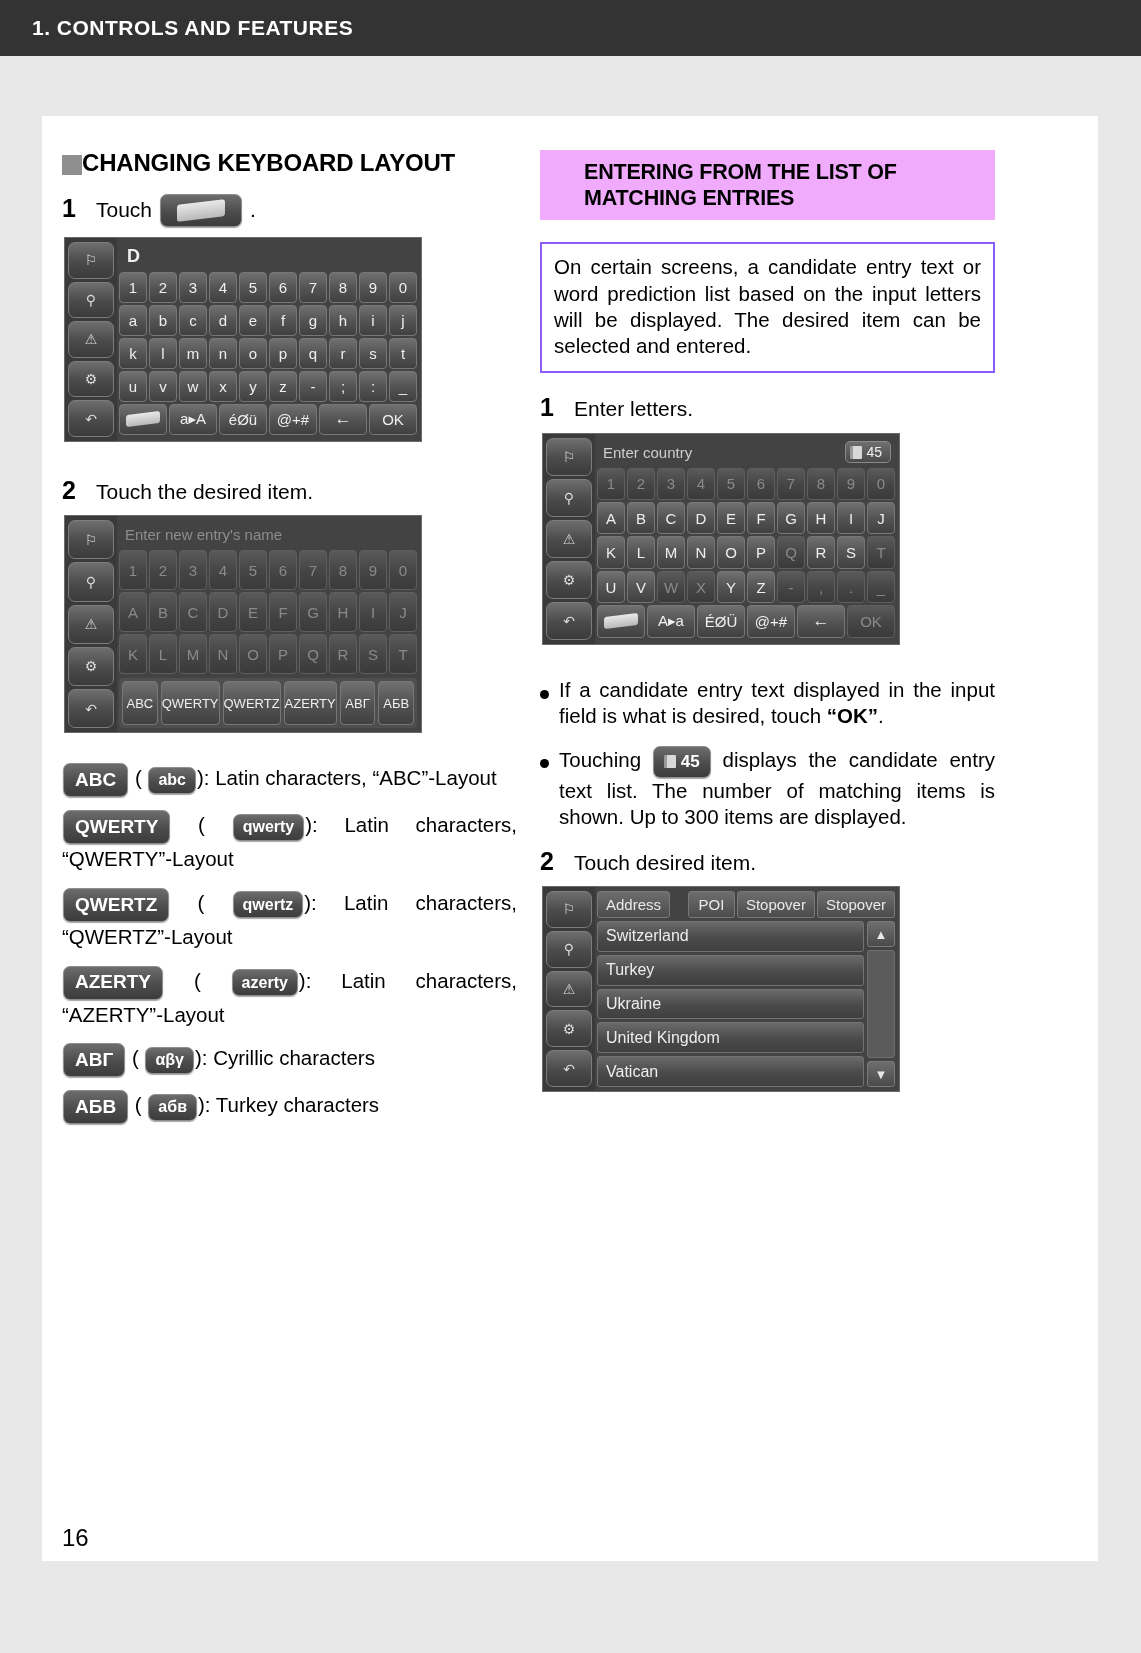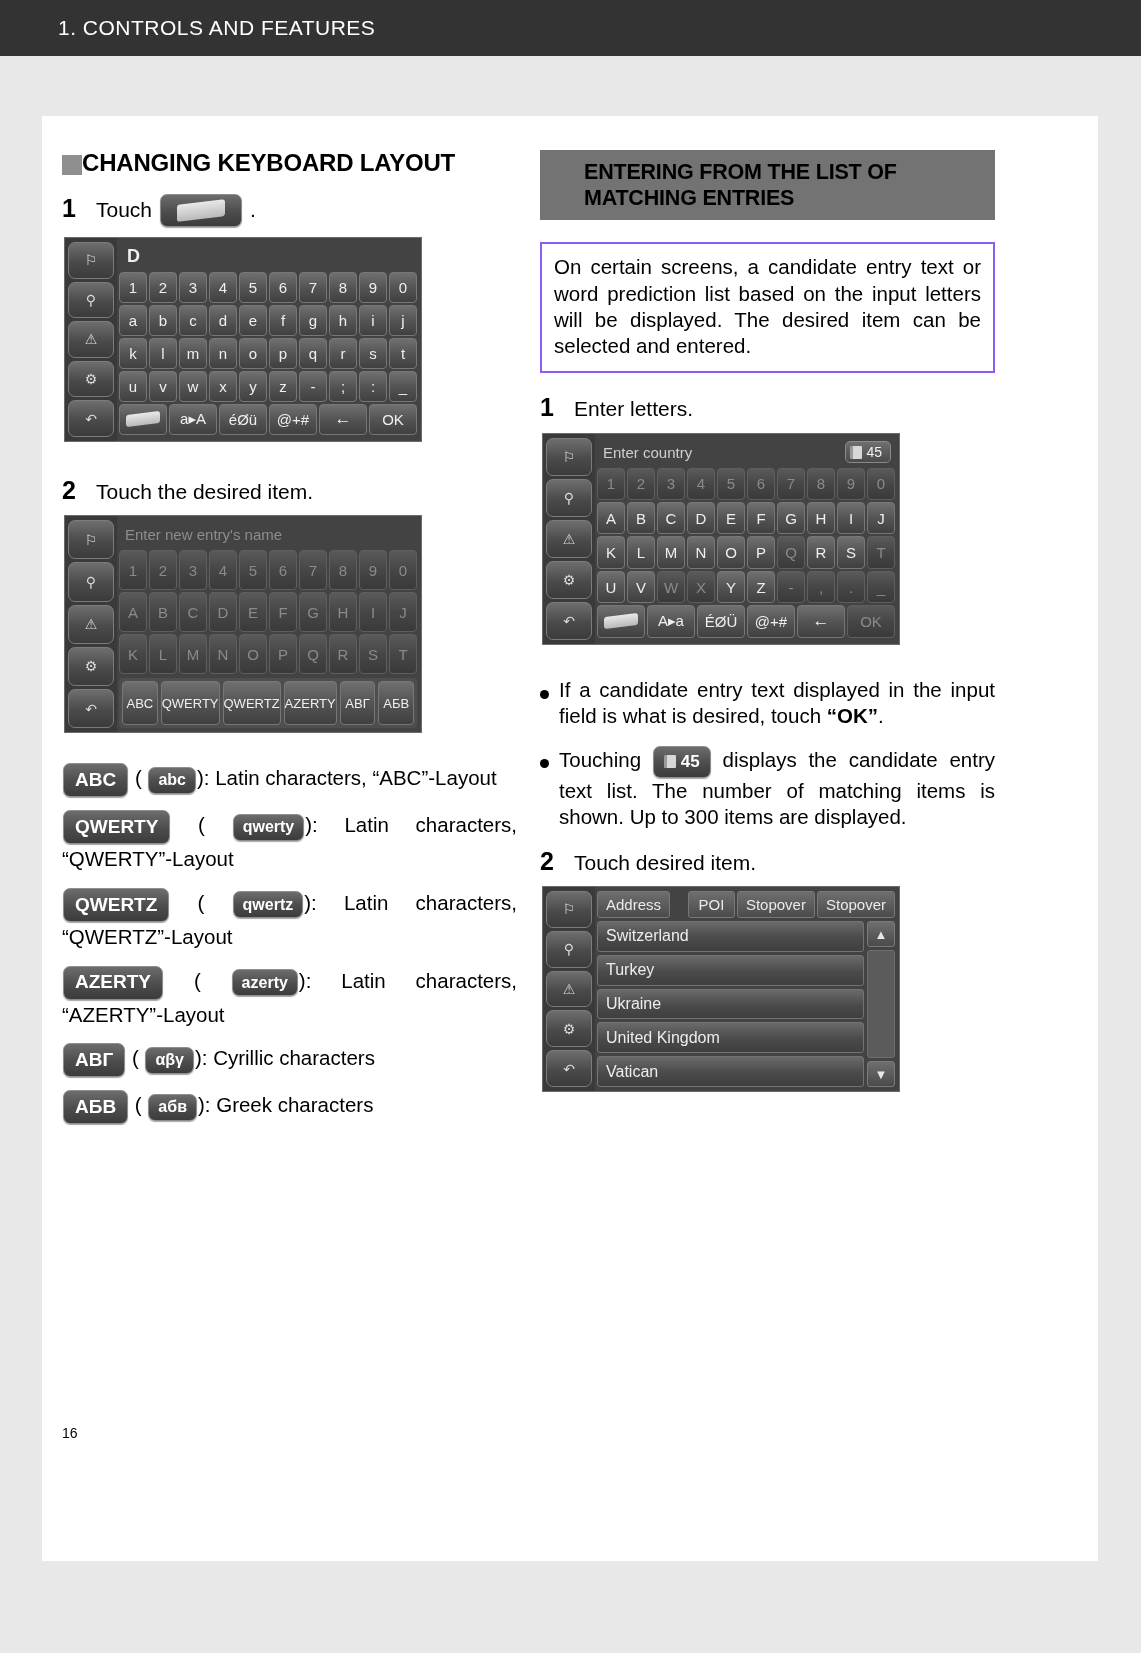--- a/index.html
+++ b/index.html
@@ -14,23 +14,23 @@
   }
 
   
   .top-bar{
     position:absolute; left:0; top:0; width:1141px; height:56px;
     background:#333333;
     display:flex; align-items:center;
   }
   .top-bar-title{
     color:#ffffff;
-    font-size:21px; font-weight:normal;
+    font-size:21px; font-weight:bold;
     letter-spacing:0.5px;
-    margin-left:58px;
+    margin-left:32px;
   }
   .header-gap{
     position:absolute; left:0; top:56px; width:1141px; height:60px;
     background:#e8e8e9;
   }
   .page-body{
     position:absolute; left:0; top:116px; width:1141px; height:1537px;
     background:#e8e8e9;
   }
   .white-sheet{
@@ -55,21 +55,21 @@
     margin-top:5px; flex:0 0 auto;
   }
   .sec-head-text{
     font-size:24px; font-weight:bold; line-height:1.08;
     letter-spacing:-0.2px;
   }
 
   
   .band{
     display:flex; align-items:flex-start;
-    background:#737373;
+    background:#f0abfc;
     margin-bottom:22px;
     min-height:64px;
   }
   .band-square{
     width:26px; background:#9a9a9a; flex:0 0 auto;
   }
   .band-text{
     font-size:21.5px; font-weight:bold;
     line-height:1.22;
     padding:9px 10px 9px 18px;
@@ -240,22 +240,22 @@
   
   .glyph-line{
     font-size:20.5px; line-height:1.5;
     margin-bottom:13px;
     text-align:justify; text-justify:inter-word;
   }
   .glyph-line .ui-btn{ margin:0 1px; }
 
   
   .page-no{
-    position:absolute; left:62px; top:1425px;
-    font-size:14px;
+    position:absolute; left:62px; top:1524px;
+    font-size:24px;
   }
 </style>
 </head>
 <body>
 
 <div class="top-bar">
   <div class="top-bar-title">1. CONTROLS AND FEATURES</div>
 </div>
 <div class="header-gap"></div>
 <div class="page-body"></div>
@@ -446,21 +446,21 @@
 
     <div class="glyph-line">
       <span class="ui-btn big">ABГ</span>
       <span>(</span>
       <span class="ui-btn small">αβγ</span><span>): Cyrillic characters</span>
     </div>
 
     <div class="glyph-line">
       <span class="ui-btn big">АБВ</span>
       <span>(</span>
-      <span class="ui-btn small">абв</span><span>): Greek characters</span>
+      <span class="ui-btn small">абв</span><span>): Turkey characters</span>
     </div>
 
   </div>
 </div>
 
 <div class="col col-right">
 
   <div class="band">
     <div class="band-square"></div>
     <div class="band-text">ENTERING FROM THE LIST OF MATCHING ENTRIES</div>

